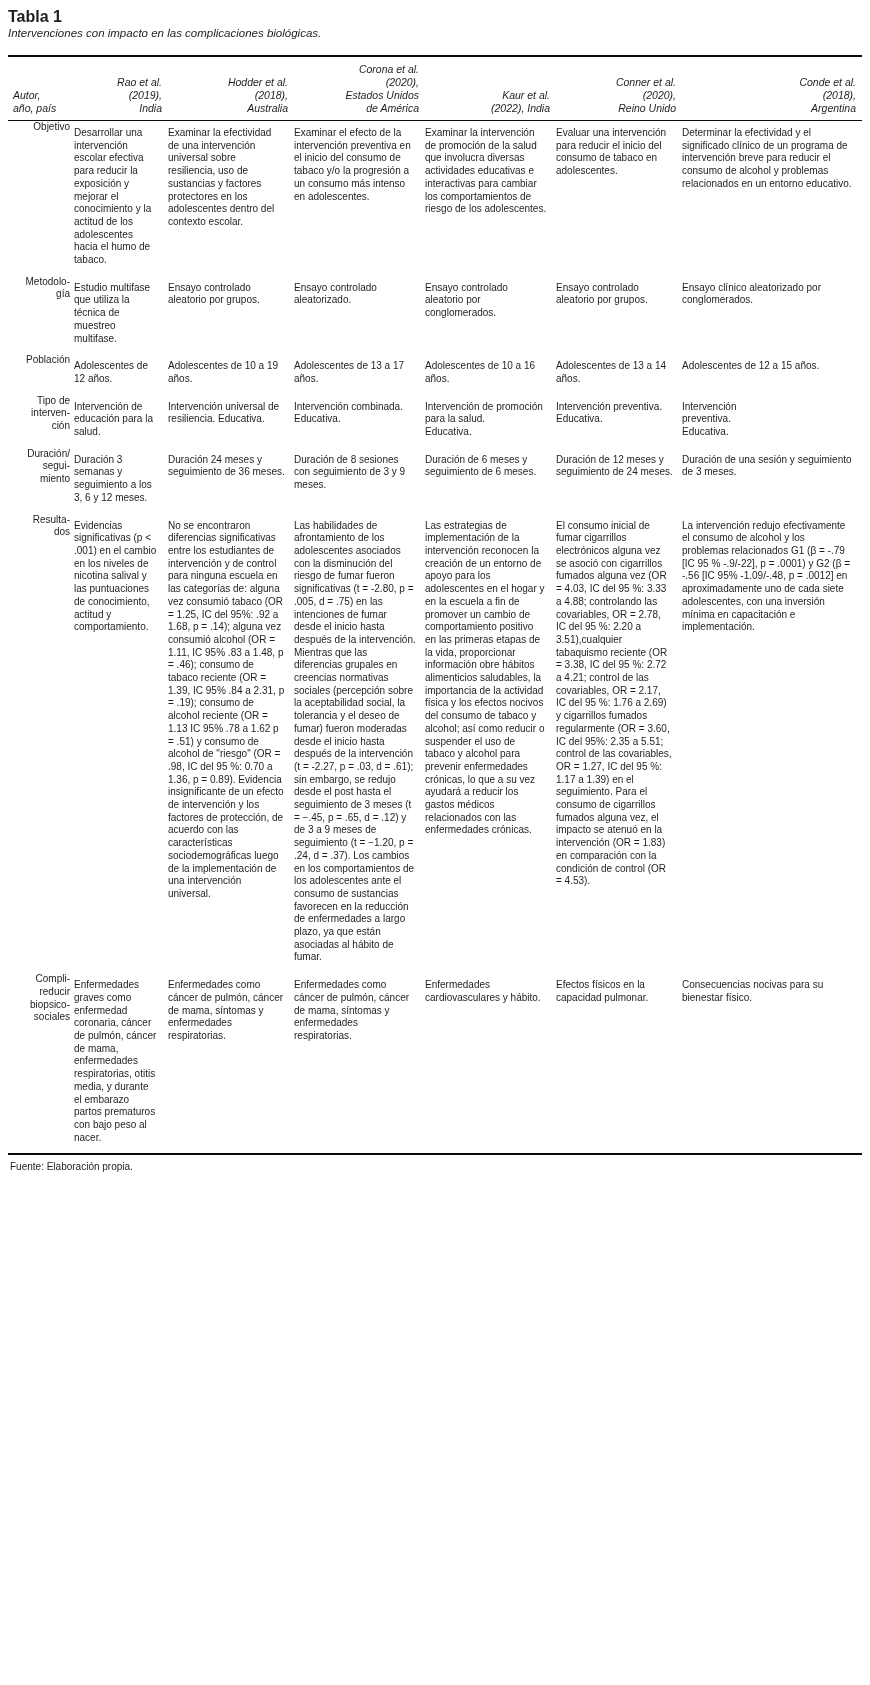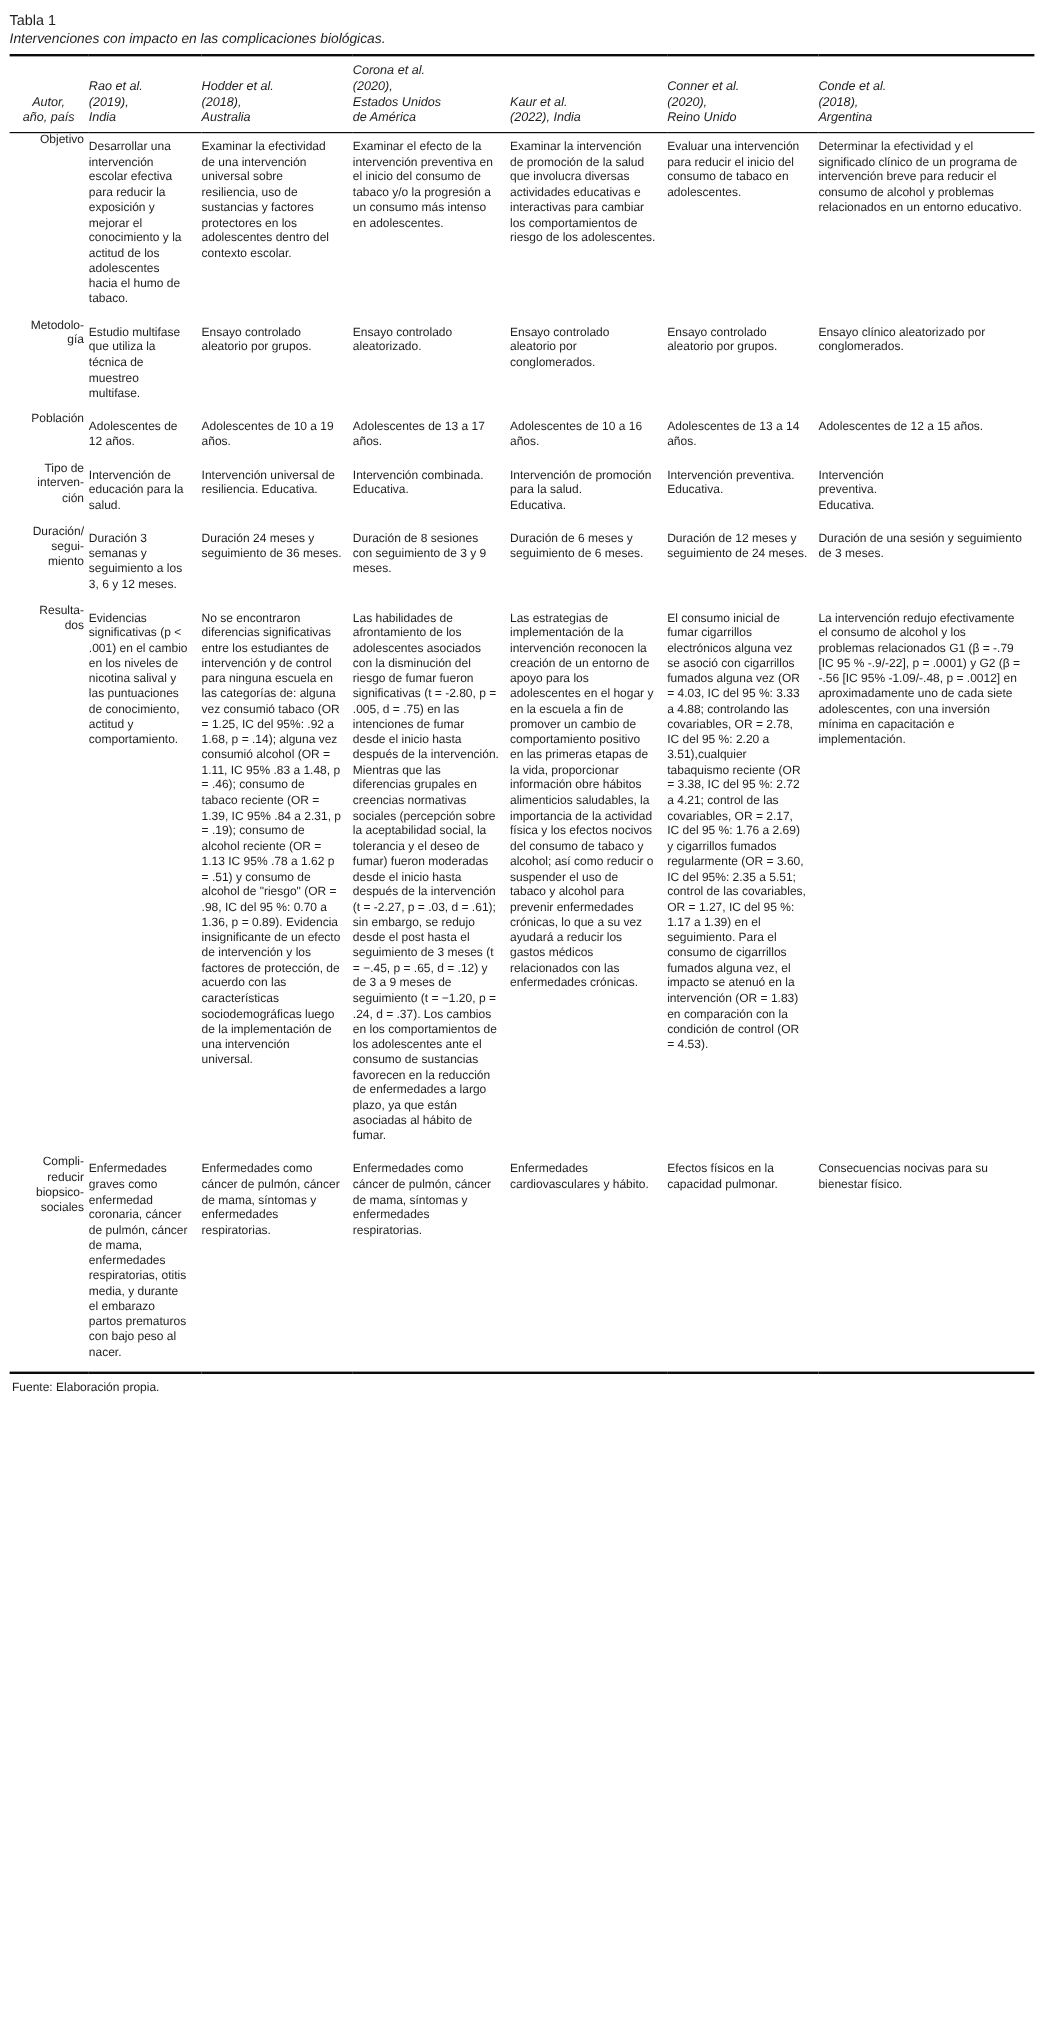--- a/index.html
+++ b/index.html
@@ -1,23 +1,23 @@
 <!DOCTYPE html>
 <html><head>
 <meta charset="utf-8">
 <style>
   html,body{margin:0;padding:0;background:#ffffff;}
   body{width:870px;min-height:1685px;font-family:"Liberation Sans",sans-serif;color:#1e1e1e;}
   .page{padding:8px 8px 0 8px;}
-  .title{font-weight:normal;font-size:12px;line-height:14px;margin:2px 0 2px 0;}
-  .subtitle{font-style:italic;font-size:11.5px;line-height:14px;margin-bottom:5px;}
+  .title{font-weight:bold;font-size:16px;line-height:14px;margin:2px 0 2px 0;}
+  .subtitle{font-style:italic;font-size:11.5px;line-height:14px;margin-bottom:15px;}
   table.main{border-collapse:collapse;table-layout:fixed;width:854px;border-top:2.5px solid #0a0a0a;border-bottom:2.5px solid #0a0a0a;}
-  thead th{font-style:italic;font-weight:normal;vertical-align:bottom;text-align:left;
+  thead th{font-style:italic;font-weight:normal;vertical-align:bottom;text-align:right;
            border-bottom:1.5px solid #0a0a0a;padding:6px 6px 5px 0;font-size:10.5px;line-height:13px;white-space:pre-line;}
-  thead th.lbl{text-align:center;padding-left:5px;margin-top:16px;}
+  thead th.lbl{text-align:left;padding-left:5px;margin-top:16px;}
   tbody th{font-weight:normal;text-align:right;vertical-align:top;padding:0 4px 9px 5px;
            font-size:10px;line-height:12.7px;white-space:pre-line;}
   tbody td{vertical-align:top;padding:6px 9px 9px 0;font-size:10px;line-height:12.7px;white-space:pre-line;}
   .footer{margin-top:5px;font-size:10px;line-height:13px;padding-left:2px;padding-bottom:10px;}
   .it{}
 </style>
 </head>
 <body>
 
 <div class="page">

